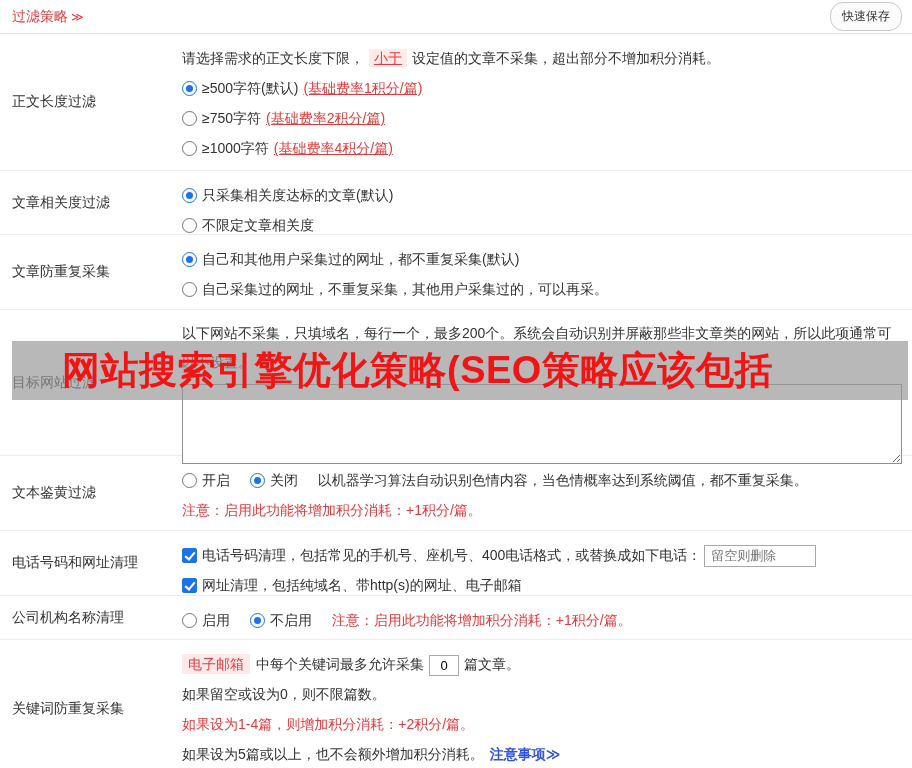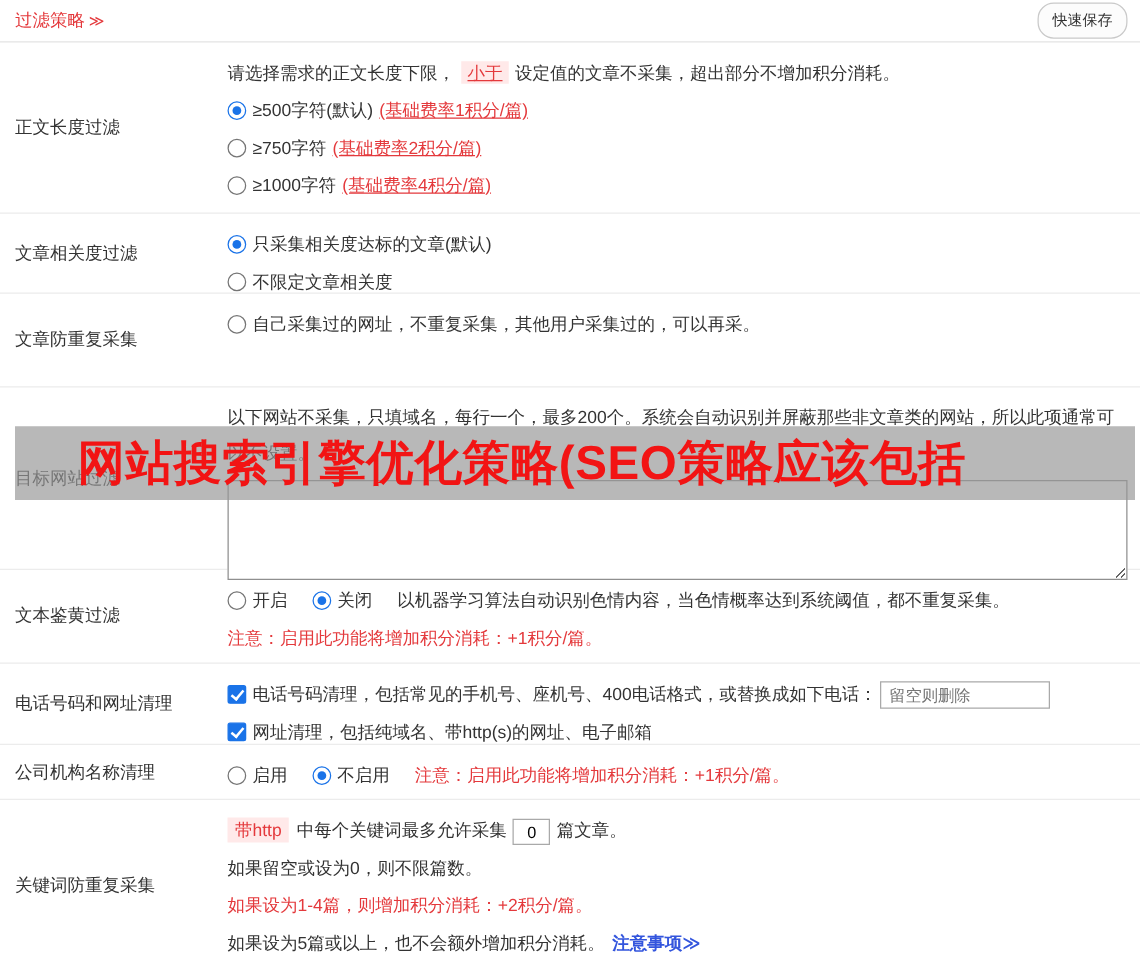--- a/index.html
+++ b/index.html
@@ -65,22 +65,22 @@
     content: ''; position: absolute; left: 4px; top: 1px;
     width: 4px; height: 8px; border: solid #fff; border-width: 0 2px 2px 0;
     transform: rotate(40deg);
   }
   .sites-textarea {
     display: block; width: 100%; height: 80px; margin-top: 7px;
     border: 1px solid #8f8f8f; resize: both; font-family: inherit; font-size: 13px;
     padding: 4px 6px; outline: none; background: #fff;
   }
   .phone-input {
-    width: 136px; height: 22px; border: 1px solid #a9a9a9; padding: 0 6px;
-    font-size: 13px; font-family: Liberation Sans, sans-serif; margin-left: 3px; vertical-align: middle;
+    width: 112px; height: 22px; border: 1px solid #a9a9a9; padding: 0 6px;
+    font-size: 13px; font-family: Liberation Mono, monospace; margin-left: 3px; vertical-align: middle;
   }
   .count-input {
     width: 30px; height: 21px; border: 1px solid #a9a9a9; text-align: center;
     font-size: 13px; font-family: inherit; vertical-align: middle; margin: 0 5px;
   }
   
   .watermark {
     position: absolute; top: 341px; left: 12px; right: 4px; height: 59px;
     background: rgba(150, 150, 150, 0.68); display: flex; align-items: center;
     padding-left: 50px; z-index: 9; pointer-events: none;
@@ -129,20 +129,23 @@
       <div class="opt line29">
         <span class="radio"></span><span>不限定文章相关度</span>
       </div>
     </div>
   </div>
 
   <div class="row row-3">
     <div class="cell-label">文章防重复采集</div>
     <div class="cell-content">
       <div class="opt">
+        <span class="radio on"></span><span>自己和其他用户采集过的网址，都不重复采集(默认)</span>
+      </div>
+      <div class="opt">
         <span class="radio"></span><span>自己采集过的网址，不重复采集，其他用户采集过的，可以再采。</span>
       </div>
     </div>
   </div>
 
   <div class="row row-4">
     <div class="cell-label">目标网站过滤</div>
     <div class="cell-content">
       <p class="line29">以下网站不采集，只填域名，每行一个，最多200个。系统会自动识别并屏蔽那些非文章类的网站，所以此项通常可以不设置。</p>
       <textarea class="sites-textarea" style=""></textarea>
@@ -181,21 +184,21 @@
         <span class="opt inline"><span class="radio on"></span><span>不启用</span></span>
         <span class="red">注意：启用此功能将增加积分消耗：+1积分/篇。</span>
       </div>
     </div>
   </div>
 
   <div class="row row-8">
     <div class="cell-label">关键词防重复采集</div>
     <div class="cell-content">
       <div class="line">
-        <span class="tag">带http</span><span>中每个关键词最多允许采集</span><input class="count-input" type="text" value="0" style=""><span>篇文章。</span>
+        <span class="tag">电子邮箱</span><span>中每个关键词最多允许采集</span><input class="count-input" type="text" value="0" style=""><span>篇文章。</span>
       </div>
       <p class="line">如果留空或设为0，则不限篇数。</p>
       <p class="red line">如果设为1-4篇，则增加积分消耗：+2积分/篇。</p>
       <div class="line">
         <span>如果设为5篇或以上，也不会额外增加积分消耗。</span><a class="blue-link">注意事项≫</a>
       </div>
     </div>
   </div>
 
   <div class="watermark">

